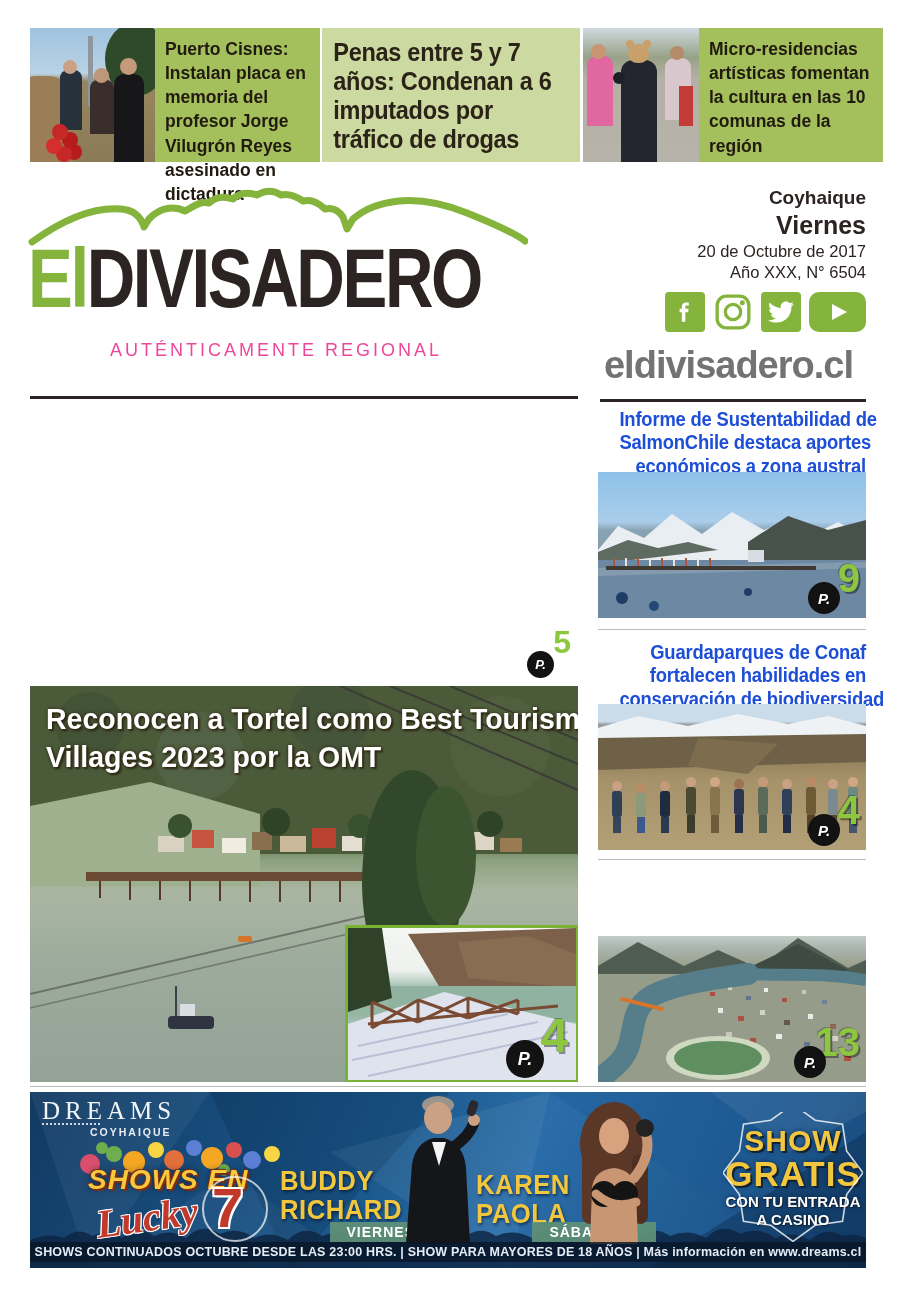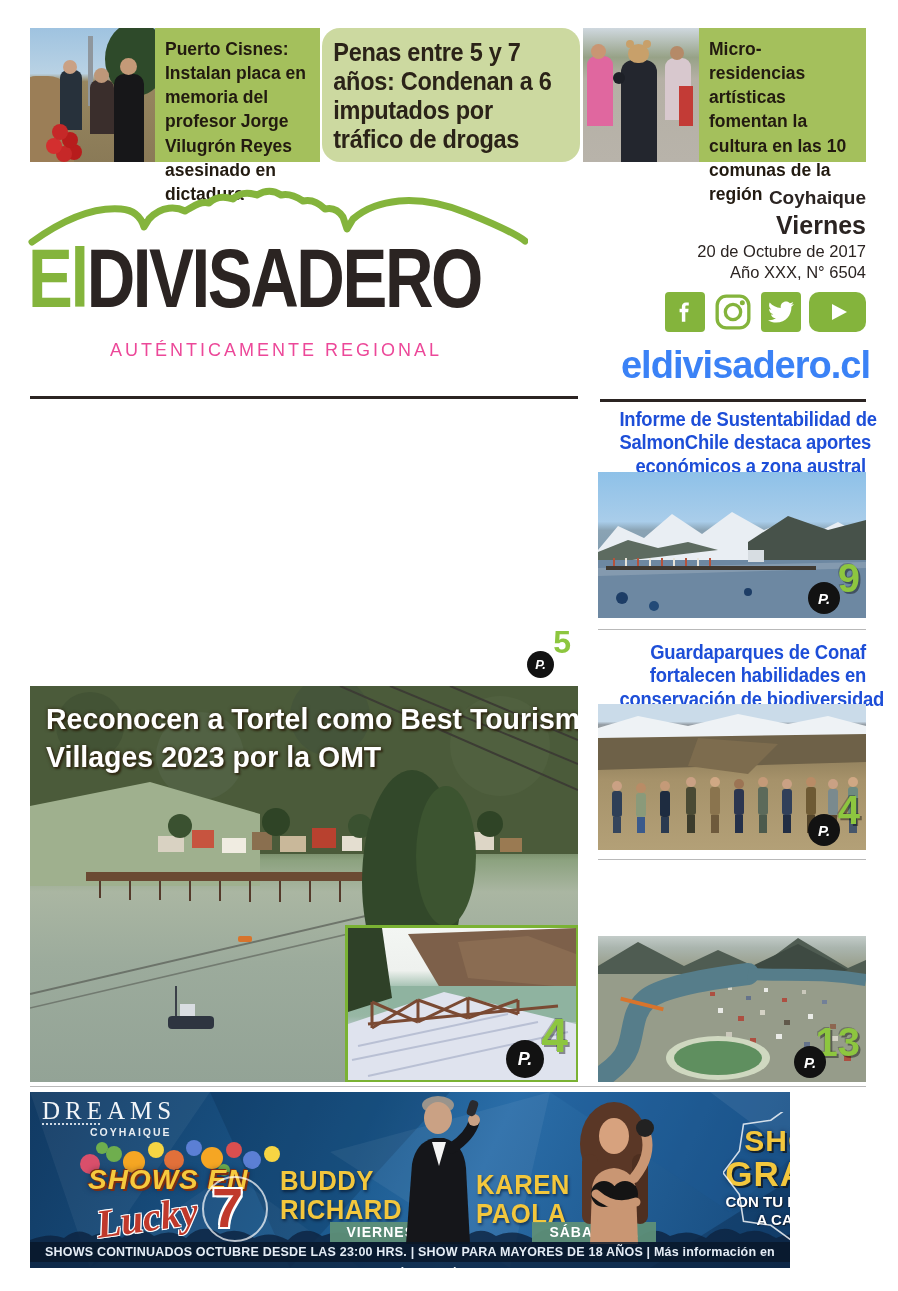--- a/index.html
+++ b/index.html
@@ -23,21 +23,21 @@
   .logo .el{color:#84b43c;}
   .logo .rest{color:#2b2422;}
   .tagline{position:absolute;left:30px;top:340px;width:492px;text-align:center;font-size:18px;
            letter-spacing:3px;color:#ec4899;}
   .dateblock{position:absolute;right:32px;top:186px;text-align:right;color:#2b2422;line-height:1.25;}
   .dateblock .city{font-weight:bold;font-size:19px;}
   .dateblock .weekday{font-weight:bold;font-size:25px;}
   .dateblock .small{font-size:16.5px;}
   .social{position:absolute;right:32px;top:292px;display:flex;gap:8px;align-items:center;}
   .sicon{display:flex;align-items:center;justify-content:center;}
-  .website{position:absolute;right:28px;top:344px;font-size:38px;font-weight:bold;color:#3b82f6;letter-spacing:-1px;}
+  .website{position:absolute;right:45px;top:344px;font-size:38px;font-weight:bold;color:#737373;letter-spacing:-1px;}
   .rule-dark{position:absolute;background:#2b2422;height:3px;}
   .rule-light{position:absolute;background:#b9b9b9;height:1px;}
 
   
   .lead{position:absolute;left:28px;top:404px;color:#231f20;font-weight:bold;font-size:57px;
         line-height:1.28;letter-spacing:-1.5px;}
   .lead div{transform:scaleX(.88);transform-origin:0 0;white-space:nowrap;}
 
   
   .pnum{position:absolute;}
@@ -63,21 +63,21 @@
   .inset{position:absolute;left:315px;top:239px;width:228px;height:152px;border:3px solid #7ab233;
          overflow:hidden;background:linear-gradient(180deg,#f3f6f3 0%,#eef1ee 28%,#8fb3a0 42%,#97b7a4 58%,#c9cede 70%,#dfe3ee 100%);}
 
   
   .story-head{position:absolute;left:598px;width:268px;text-align:right;color:#1d4ed8;font-weight:bold;
               font-size:20px;line-height:1.17;letter-spacing:-.2px;}
   .story-head div{transform:scaleX(.92);transform-origin:100% 0;white-space:nowrap;}
   .sphoto{position:absolute;left:598px;width:268px;height:146px;overflow:hidden;}
 
   
-  .ad{position:absolute;left:30px;top:1092px;width:760px;height:176px;overflow:hidden;
+  .ad{position:absolute;left:30px;top:1092px;width:836px;height:176px;overflow:hidden;
       background:linear-gradient(115deg,#113a63 0%,#1c5a8e 42%,#2a6da8 58%,#16497b 100%);}
   .ad-yellow{color:#f3c73d;font-weight:bold;}
   .dreams{position:absolute;left:12px;top:5px;color:#f2f5f8;font-family:"Liberation Serif",serif;
           font-size:25px;letter-spacing:5px;}
   .dreams-city{position:absolute;left:60px;top:34px;color:#e8edf2;font-size:10.5px;letter-spacing:2px;font-weight:bold;}
   .dreams-dots{position:absolute;left:12px;top:31px;width:58px;border-top:2px dotted #cfd9e4;}
   .shows-en{position:absolute;left:58px;top:72px;font-size:28px;font-weight:bold;font-style:italic;color:#f6c93e;
             letter-spacing:1px;text-shadow:2px 2px 0 #7c2d12,-1px -1px 0 #7c2d12,0 0 6px rgba(0,0,30,.6);}
   .lucky{position:absolute;left:66px;top:102px;font-size:40px;font-weight:bold;font-style:italic;color:#c0392b;
          font-family:"Liberation Serif",serif;transform:rotate(-8deg);
@@ -118,37 +118,37 @@
       <div class="art" style="left:64px;top:40px;width:15px;height:15px;border-radius:50%;background:#bd9779;"></div>
       <div class="art" style="left:84px;top:46px;width:30px;height:88px;border-radius:10px 10px 0 0;background:#171719;"></div>
       <div class="art" style="left:90px;top:30px;width:17px;height:17px;border-radius:50%;background:#c49a78;"></div>
       <div class="art" style="left:22px;top:96px;width:16px;height:16px;border-radius:50%;background:#c62828;box-shadow:10px 8px 0 #b71c1c,-6px 14px 0 #d32f2f,4px 22px 0 #c62828,14px 20px 0 #b71c1c;"></div>
     </div>
 
     <div class="tbox tbox-dark" style="left:125px;width:165px;">
       <div class="ttitle">Puerto Cisnes: Instalan placa en memoria del profesor Jorge Vilugrón Reyes asesinado en dictadura</div>
     </div>
 
-    <div class="tbox tbox-light" style="left:292px;width:258px;border-radius:18px;">
+    <div class="tbox tbox-light" style="left:292px;width:258px;">
       <div class="t2title">Penas entre 5 y 7 años: Condenan a 6 imputados por tráfico de drogas</div>
     </div>
 
     <div class="tphoto" style="left:553px;width:116px;background:linear-gradient(180deg,#cfd8df 0%,#97a287 22%,#b5b0a5 38%,#b8b3aa 100%);">
       <div class="art" style="left:4px;top:28px;width:26px;height:70px;border-radius:9px 9px 0 0;background:#e0679f;"></div>
       <div class="art" style="left:8px;top:16px;width:15px;height:15px;border-radius:50%;background:#c99673;"></div>
       <div class="art" style="left:38px;top:32px;width:36px;height:102px;border-radius:12px 12px 0 0;background:#23262e;"></div>
       <div class="art" style="left:45px;top:16px;width:21px;height:19px;border-radius:50% 50% 46% 46%;background:#c8a06a;"></div>
       <div class="art" style="left:43px;top:12px;width:8px;height:8px;border-radius:50%;background:#c8a06a;box-shadow:17px 0 0 #c8a06a;"></div>
       <div class="art" style="left:30px;top:44px;width:12px;height:12px;border-radius:50%;background:#1d2027;"></div>
       <div class="art" style="left:82px;top:30px;width:26px;height:62px;border-radius:9px 9px 0 0;background:#d8c8ce;"></div>
       <div class="art" style="left:87px;top:18px;width:14px;height:14px;border-radius:50%;background:#b58a68;"></div>
       <div class="art" style="left:96px;top:58px;width:14px;height:40px;background:#c33b36;"></div>
     </div>
 
-    <div class="tbox tbox-dark" style="left:669px;width:167px;">
+    <div class="tbox tbox-dark" style="left:669px;width:184px;">
       <div class="ttitle">Micro-residencias artísticas fomentan la cultura en las 10 comunas de la región</div>
     </div>
   </div>
 
   <svg class="abs" style="left:28px;top:184px;" width="500" height="62" viewBox="0 0 500 62">
     <path d="M4,58 C40,32 68,23 93,25 C106,26 113,33 116,43 L121,35 C134,21 149,23 157,27 C165,23 171,17 181,19 C189,11 199,13 205,15 C213,7 223,9 229,11 C239,5 247,7 253,11 C261,9 269,13 275,17 C283,15 291,19 297,25 C305,23 311,27 315,33 L319,45 L325,35 C339,23 354,19 371,17 C394,15 419,21 439,29 C459,37 488,50 497,57" fill="none" stroke="#84b43c" stroke-width="7" stroke-linecap="round" stroke-linejoin="round"></path>
   </svg>
 
   <div class="logo">
     <span class="el">El</span><span class="rest">DIVISADERO</span>

